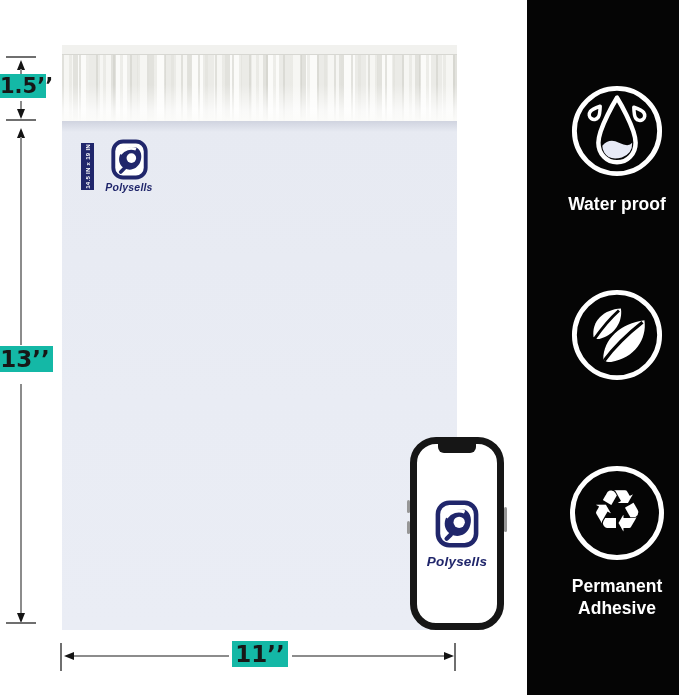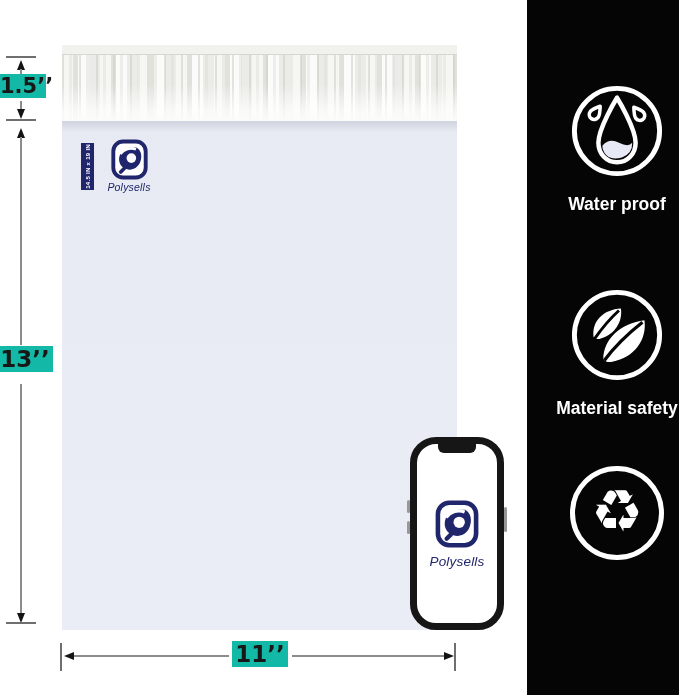--- a/index.html
+++ b/index.html
@@ -29,21 +29,21 @@
   }
   .size-strip{
     position:absolute;left:81px;top:143px;width:13px;height:47px;background:#20266b;
     color:#fff;display:flex;align-items:center;justify-content:center;
   }
   .size-strip span{
     writing-mode:vertical-rl;transform:rotate(180deg);
     font-size:6px;font-weight:bold;letter-spacing:.3px;white-space:nowrap;
   }
   .bag-logo{position:absolute;left:97px;top:139px;width:64px;display:flex;flex-direction:column;align-items:center;}
-  .brand-text{font-style:italic;font-weight:normal;color:#20266b;letter-spacing:.2px;}
+  .brand-text{font-style:italic;font-weight:bold;color:#20266b;letter-spacing:.2px;}
   .bag-logo .brand-text{font-size:10.5px;margin-top:1px;}
   
   .phone{
     position:absolute;left:410px;top:437px;width:94px;height:193px;z-index:5;
     background:#fff;border:7px solid #161616;border-radius:26px;box-sizing:border-box;
   }
   .notch{
     position:absolute;top:0;left:50%;transform:translateX(-50%);
     width:38px;height:9px;background:#161616;border-radius:0 0 6px 6px;
   }
@@ -177,22 +177,22 @@
   </div>
 
   <div class="feature f-leaf">
     <svg width="94" height="94" viewBox="0 0 96 96">
       <circle cx="48" cy="48" r="43.5" fill="none" stroke="#ffffff" stroke-width="5"></circle>
       <path d="M24 50 C22 34 34 22 52 21 C54 34 46 48 30 52 C28 52.5 26 51.5 24 50 Z" fill="#ffffff"></path>
       <path d="M50 23 C40 32 32 42 25 52" stroke="#050505" stroke-width="3" fill="none"></path>
       <path d="M34 73 C34 52 52 36 76 33 C79 52 66 72 42 75.5 C39 76 36 75 34 73 Z" fill="#ffffff"></path>
       <path d="M74 35 C60 46 47 58 35 74" stroke="#050505" stroke-width="3.4" fill="none"></path>
     </svg>
-    <div class="feature-label">Material safety</div>
   </div>
 
   <div class="feature f-recycle">
     <div class="icon-circle">
       <span class="recycle-glyph">♻</span>
     </div>
+    <div class="feature-label">Permanent Adhesive</div>
   </div>
 
 </div>
 
 </body></html>

